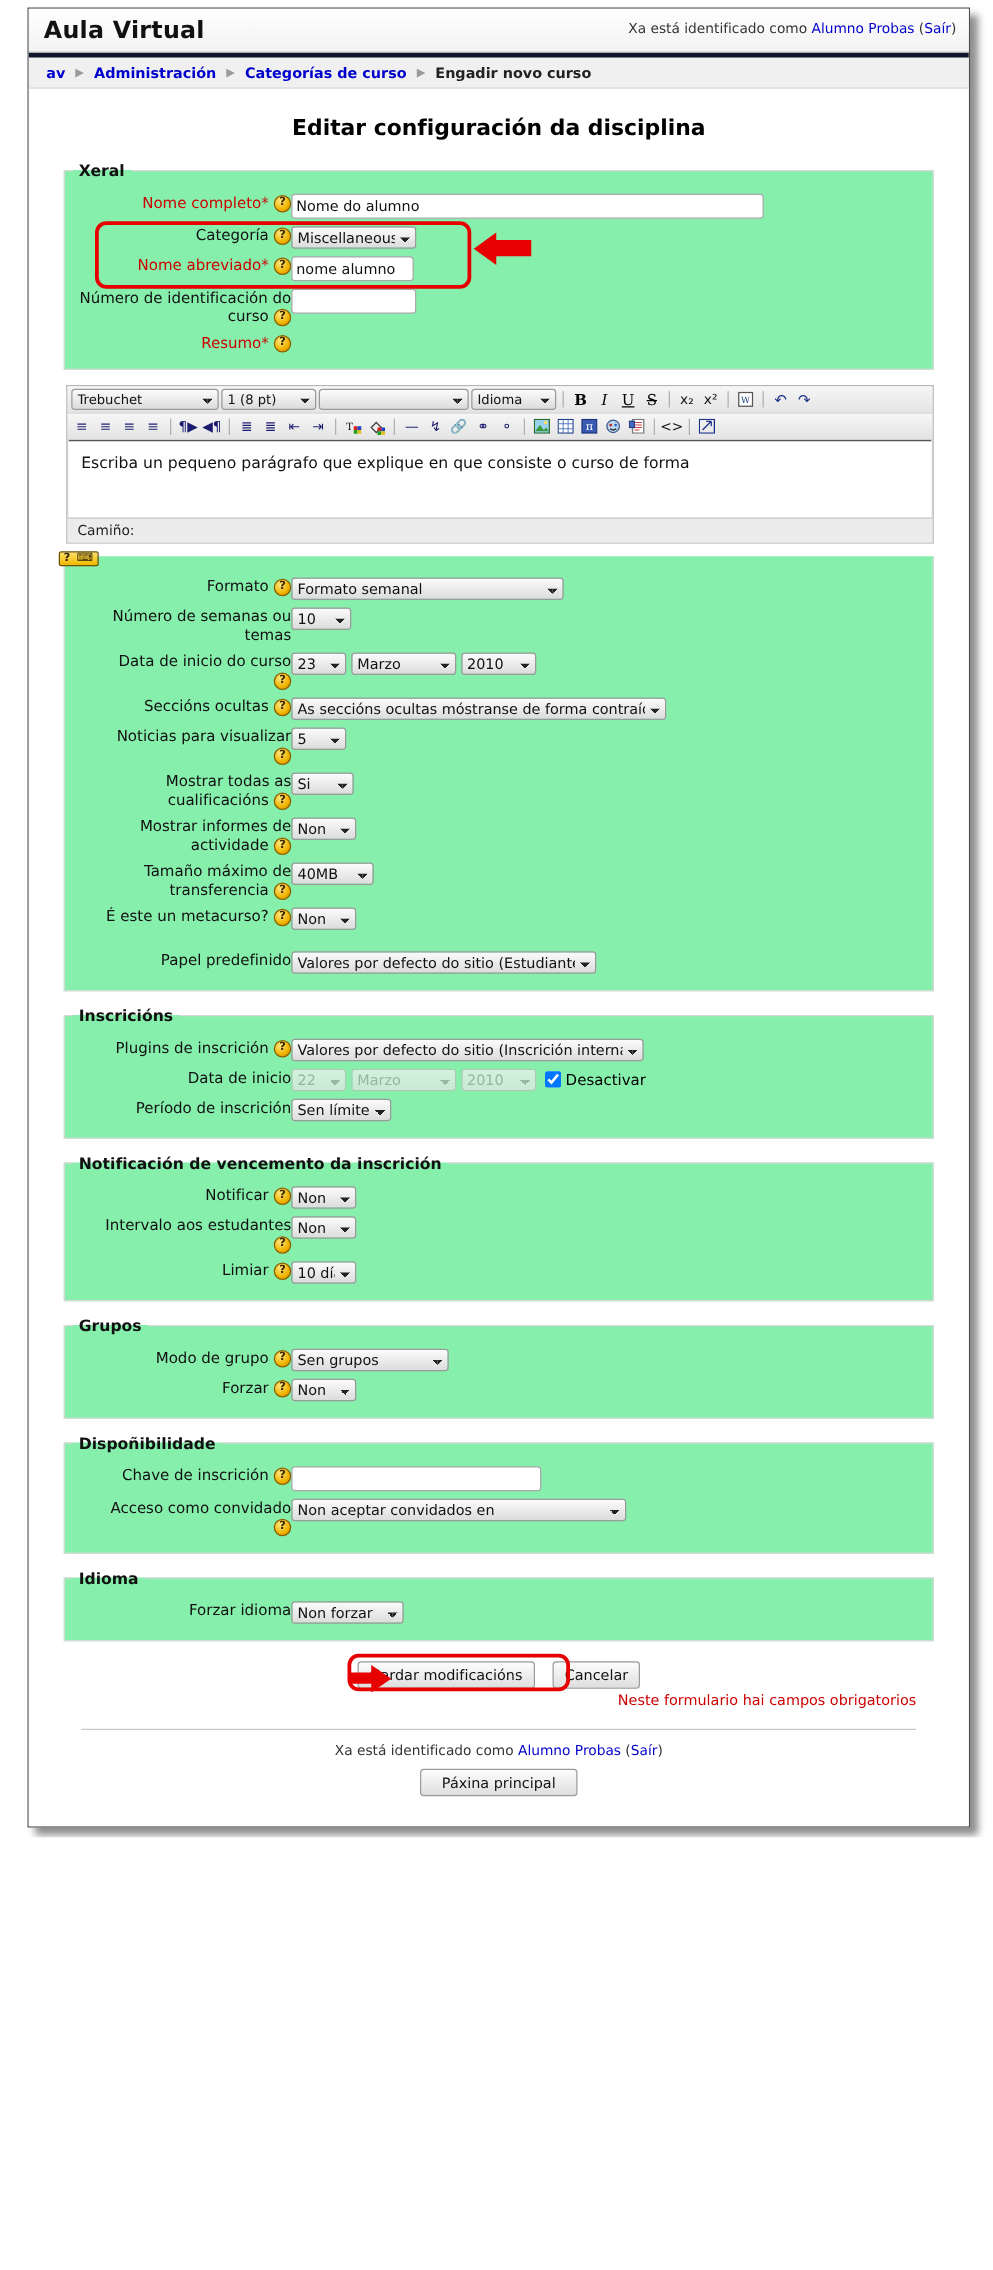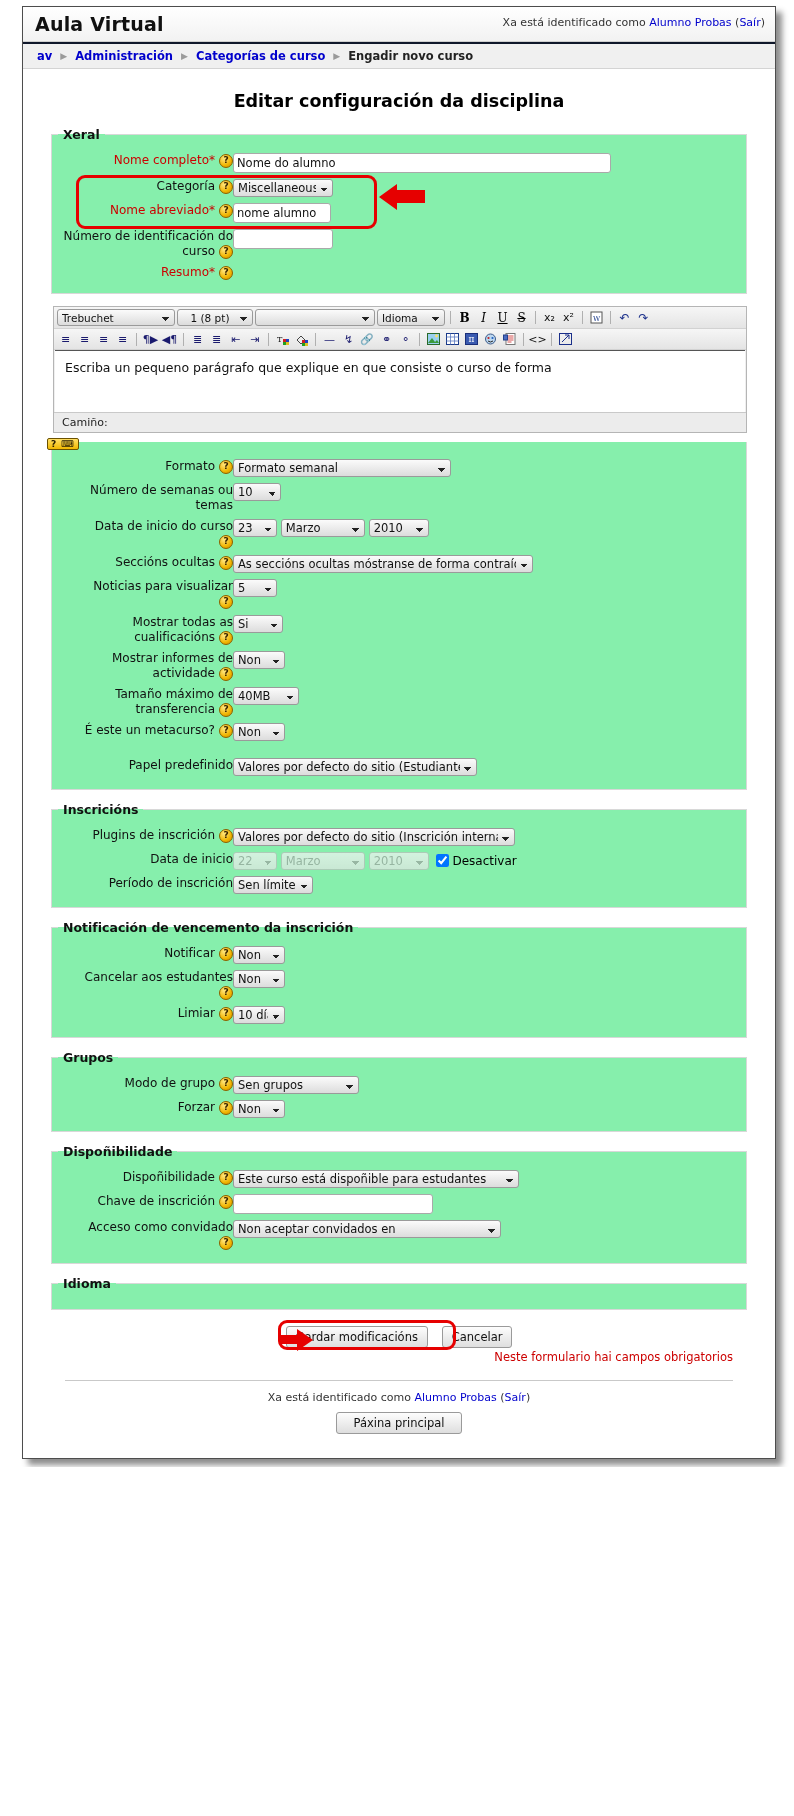--- a/index.html
+++ b/index.html
@@ -42,21 +42,21 @@
     top:9px;
     font-size:11px;
     color:#333;
     white-space:nowrap;
   }
   .login-info a{color:#0000cc;text-decoration:none;}
 
   
   .crumbbar{
     background:#f0f0f0;
-    border-top:2px solid #0f172a;
+    border-top:4px solid #0f172a;
     border-bottom:1px solid #d4d4d4;
     padding:5px 10px 5px 14px;
     font-size:11.5px;
     font-weight:bold;
   }
   .crumbbar a{color:#0000cc;text-decoration:none;}
   .crumbbar .sep{
     color:#9a9a9a;
     font-size:9px;
     padding:0 4px;
@@ -380,21 +380,21 @@
           <td class="lbl req"><span>Resumo</span><span class="star">*</span><span class="help">?</span></td>
           <td class="fld">&nbsp;</td>
         </tr>
       </tbody>
         </table>
     </fieldset>
 
     <div class="editor-wrap">
       <div class="tb-row">
         <select class="tb-sel" style="width:118px;"><option>Trebuchet</option></select>
-        <select class="tb-sel" style="width:76px;text-align:center;"><option>1 (8 pt)</option></select>
+        <select class="tb-sel" style="width:76px;"><option>1 (8 pt)</option></select>
         <select class="tb-sel" style="width:120px;"><option></option></select>
         <select class="tb-sel" style="width:68px;"><option>Idioma</option></select>
         <span class="tsep"></span>
         <span class="tbtn b">B</span>
         <span class="tbtn i">I</span>
         <span class="tbtn u">U</span>
         <span class="tbtn s">S</span>
         <span class="tsep"></span>
         <span class="tbtn" style="color:#111;text-align:right;">x₂</span>
         <span class="tbtn" style="color:#111;">x²</span>
@@ -606,21 +606,21 @@
       <legend>Notificación de vencemento da inscrición</legend>
       <table class="frm">
         <tbody>
             <tr>
           <td class="lbl"><span>Notificar</span><span class="help">?</span></td>
           <td class="fld">
             <select class="sel" style="width:52px;"><option>Non</option></select>
           </td>
         </tr>
         <tr>
-          <td class="lbl"><span>Cancelar aos estudantes</span><br><span class="help">?</span></td>
+          <td class="lbl"><span>Intervalo aos estudantes</span><br><span class="help">?</span></td>
           <td class="fld">
             <select class="sel" style="width:52px;"><option>Non</option></select>
           </td>
         </tr>
         <tr>
           <td class="lbl"><span>Limiar</span><span class="help">?</span></td>
           <td class="fld">
             <select class="sel" style="width:52px;"><option>10 días</option></select>
           </td>
         </tr>
@@ -645,44 +645,48 @@
           </td>
         </tr>
       </tbody>
         </table>
     </fieldset>
 
     <fieldset class="fs">
       <legend>Dispoñibilidade</legend>
       <table class="frm">
         <tbody>
-            <tr>
-          <td class="lbl"><span>Dispoñibilidade</span><span class="help">?</span></td>
-          <td class="fld">
-            <select class="sel" style="width:286px;"><option>Este curso está dispoñible para estudantes</option></select>
-          </td>
-        </tr>
         <tr>
           <td class="lbl"><span>Chave de inscrición</span><span class="help">?</span></td>
           <td class="fld">
             <input class="txt" style="width: 192px;" type="text" value="">
           </td>
         </tr>
         <tr>
           <td class="lbl"><span>Acceso como convidado</span><br><span class="help">?</span></td>
           <td class="fld">
             <select class="sel" style="width:268px;"><option>Non aceptar convidados en</option></select>
           </td>
         </tr>
       </tbody>
         </table>
     </fieldset>
 
     <fieldset class="fs">
       <legend>Idioma</legend>
+      <table class="frm">
+        <tbody>
+            <tr>
+          <td class="lbl"><span>Forzar idioma</span></td>
+          <td class="fld">
+            <select class="sel" style="width:90px;"><option>Non forzar</option></select>
+          </td>
+        </tr>
+      </tbody>
+        </table>
     </fieldset>
 
     <div class="submit-row">
       
       <svg class="annot-arrow" style="left:238px;top:3px;" width="36" height="22" viewBox="0 0 36 22">
         <path d="M0 6 L18 6 L18 0 L34 11 L18 22 L18 15 L0 15 Z" fill="#e60000"></path>
       </svg>
       <span style="position:relative;display:inline-block;">
         <span class="annot-box" style="left:-8px;top:-6px;width:172px;height:24px;"></span>
         <button class="btn">Gardar modificacións</button>

